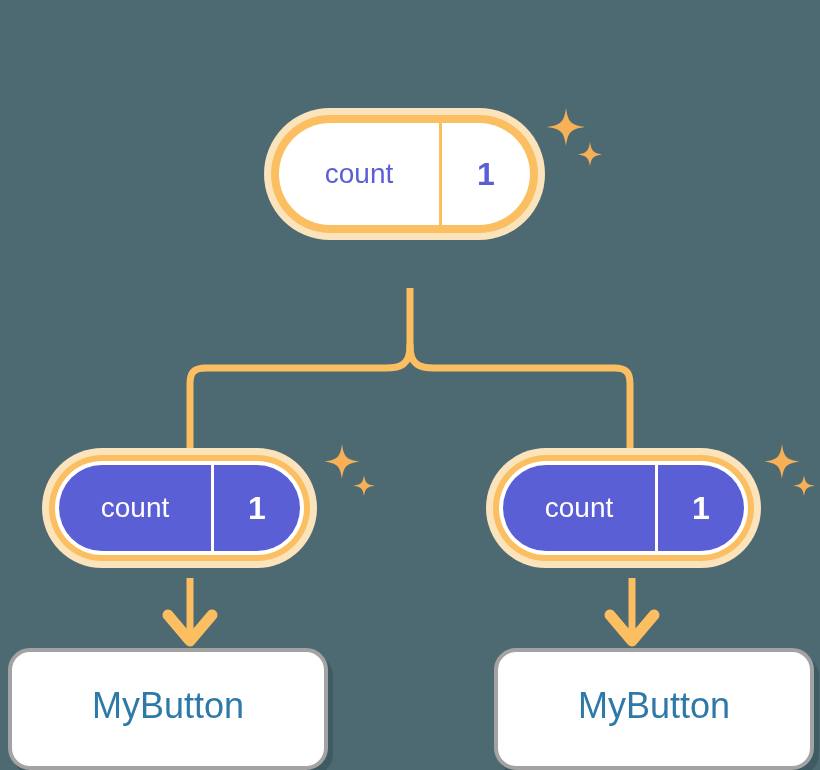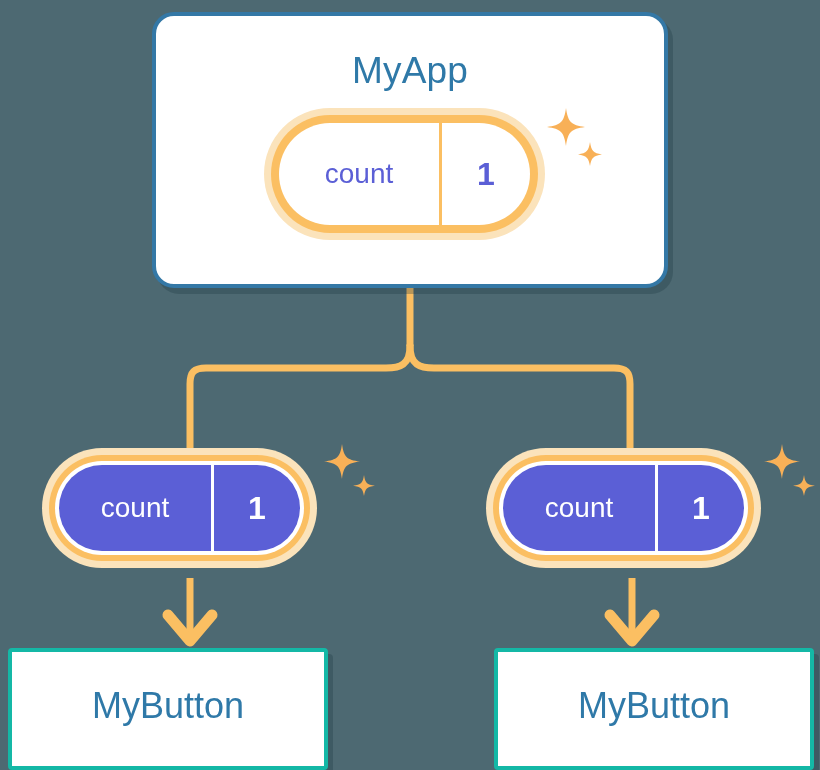--- a/index.html
+++ b/index.html
@@ -59,22 +59,22 @@
     font-size: 37px;
     font-weight: 400;
     letter-spacing: 0.2px;
     line-height: 1;
   }
 
   
   .leaf-card {
     position: absolute;
     background: #ffffff;
-    border: 4px solid #14b8a6;
-    border-radius: 4px;
+    border: 4px solid #a3a3a3;
+    border-radius: 22px;
     box-sizing: border-box;
     z-index: 3;
     box-shadow: 5px 6px 0 rgba(30, 55, 66, 0.30);
     display: flex;
     align-items: center;
     justify-content: center;
   }
   .leaf-label {
     color: #2f79a8;
     font-size: 36px;
@@ -222,23 +222,20 @@
              C 626 368, 630 372, 630 384
              L 630 452" stroke="#fbbf62" stroke-width="7" stroke-linecap="round" fill="none"></path>
 
     <path d="M 190 578 L 190 640" stroke="#fbbf62" stroke-width="7" stroke-linecap="butt"></path>
     <path d="M 168 615 L 190 641 L 212 615" stroke="#fbbf62" stroke-width="11" stroke-linecap="round" stroke-linejoin="round" fill="none"></path>
 
     <path d="M 632 578 L 632 640" stroke="#fbbf62" stroke-width="7" stroke-linecap="butt"></path>
     <path d="M 610 615 L 632 641 L 654 615" stroke="#fbbf62" stroke-width="11" stroke-linecap="round" stroke-linejoin="round" fill="none"></path>
   </svg>
 
-  <div class="card" id="app-card">
-    <div class="card-title">MyApp</div>
-  </div>
 
   <div class="pill-wrap pill-light" id="app-pill">
     <div class="pill-outer">
       <div class="pill-mid">
         <div class="pill-inner">
           <div class="pill-name">count</div>
           <div class="pill-divider"></div>
           <div class="pill-value">1</div>
         </div>
       </div>

